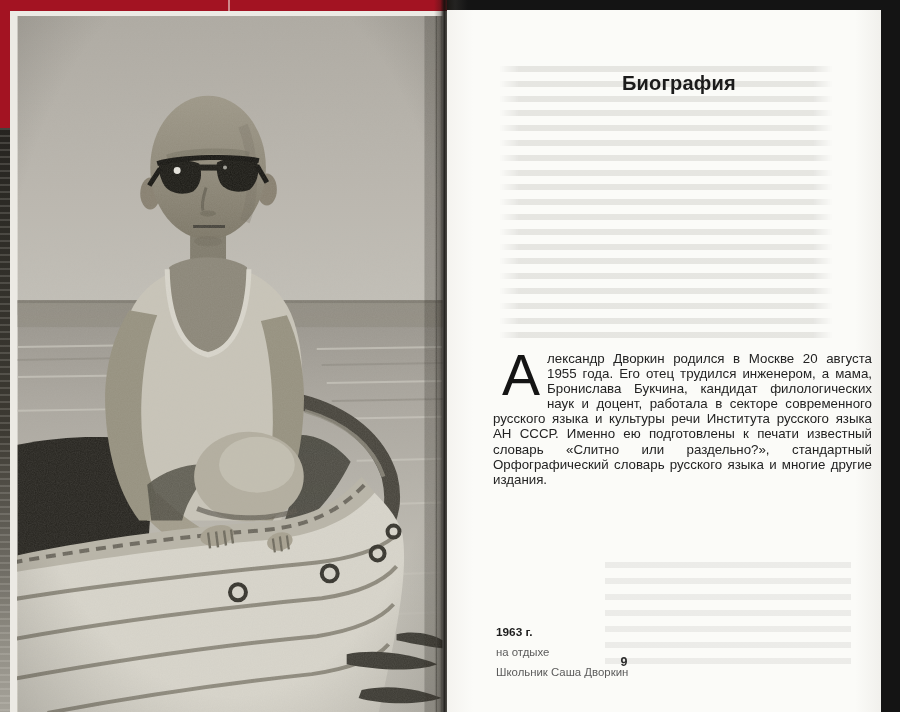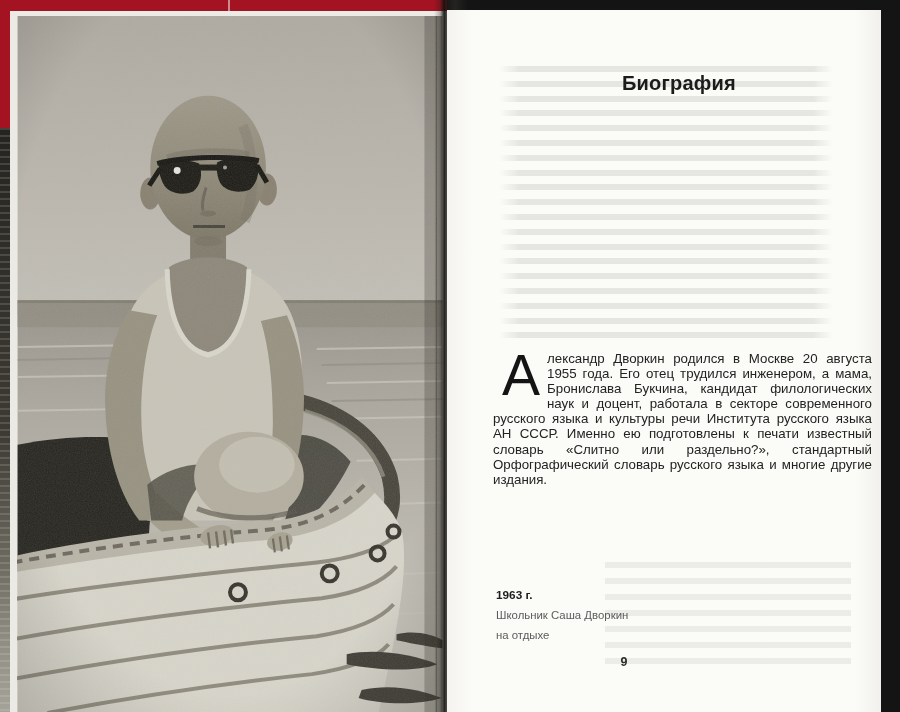--- a/index.html
+++ b/index.html
@@ -53,21 +53,21 @@
   .body-text{
     position:absolute;left:46px;top:341px;width:379px;
     font-size:13.3px;line-height:15.1px;color:#232323;text-align:justify;
   }
   .body-text p{margin:0;}
   .dropcap{
     float:left;font-size:57px;line-height:45px;font-weight:normal;color:#141414;
     margin:2px 7px 0 9px;
   }
   .caption{position:absolute;left:49px;top:575px;font-size:11.8px;line-height:20px;}
-  .caption .b{font-weight:bold;color:#1d1d1d;}
+  .caption .b{font-weight:bold;color:#1d1d1d;margin-top:37px;}
   .caption .l{color:#5b5b5b;font-size:11.4px;}
   .page-number{position:absolute;left:157px;top:645px;width:40px;text-align:center;font-size:12.5px;font-weight:bold;color:#2c2c2c;}
 </style>
 </head>
 <body>
 
 <div class="scene">
 
   <div class="cover-red-top"></div>
   <div class="cover-red-left"></div>
@@ -236,20 +236,20 @@
     <div class="title">
       <div>Биография</div>
     </div>
 
     <div class="body-text">
       <p><span class="dropcap">А</span><span>лександр Дворкин родился в Москве 20 августа 1955 года. Его отец трудился инженером, а мама, Бронислава Букчина, кандидат филологических наук и доцент, работала в секторе современного русского языка и культуры речи Института русского языка АН СССР. Именно ею подготовлены к печати известный словарь «Слитно или раздельно?», стандартный Орфографический словарь русского языка и многие другие издания.</span></p>
     </div>
 
     <div class="caption">
       <div class="b">1963 г.</div>
+      <div class="l">на отдыхе</div>
       <div class="l">Школьник Саша Дворкин</div>
-      <div class="l">на отдыхе</div>
     </div>
 
     <div class="page-number">9</div>
   </div>
 
 </div>
 
 </body></html>

